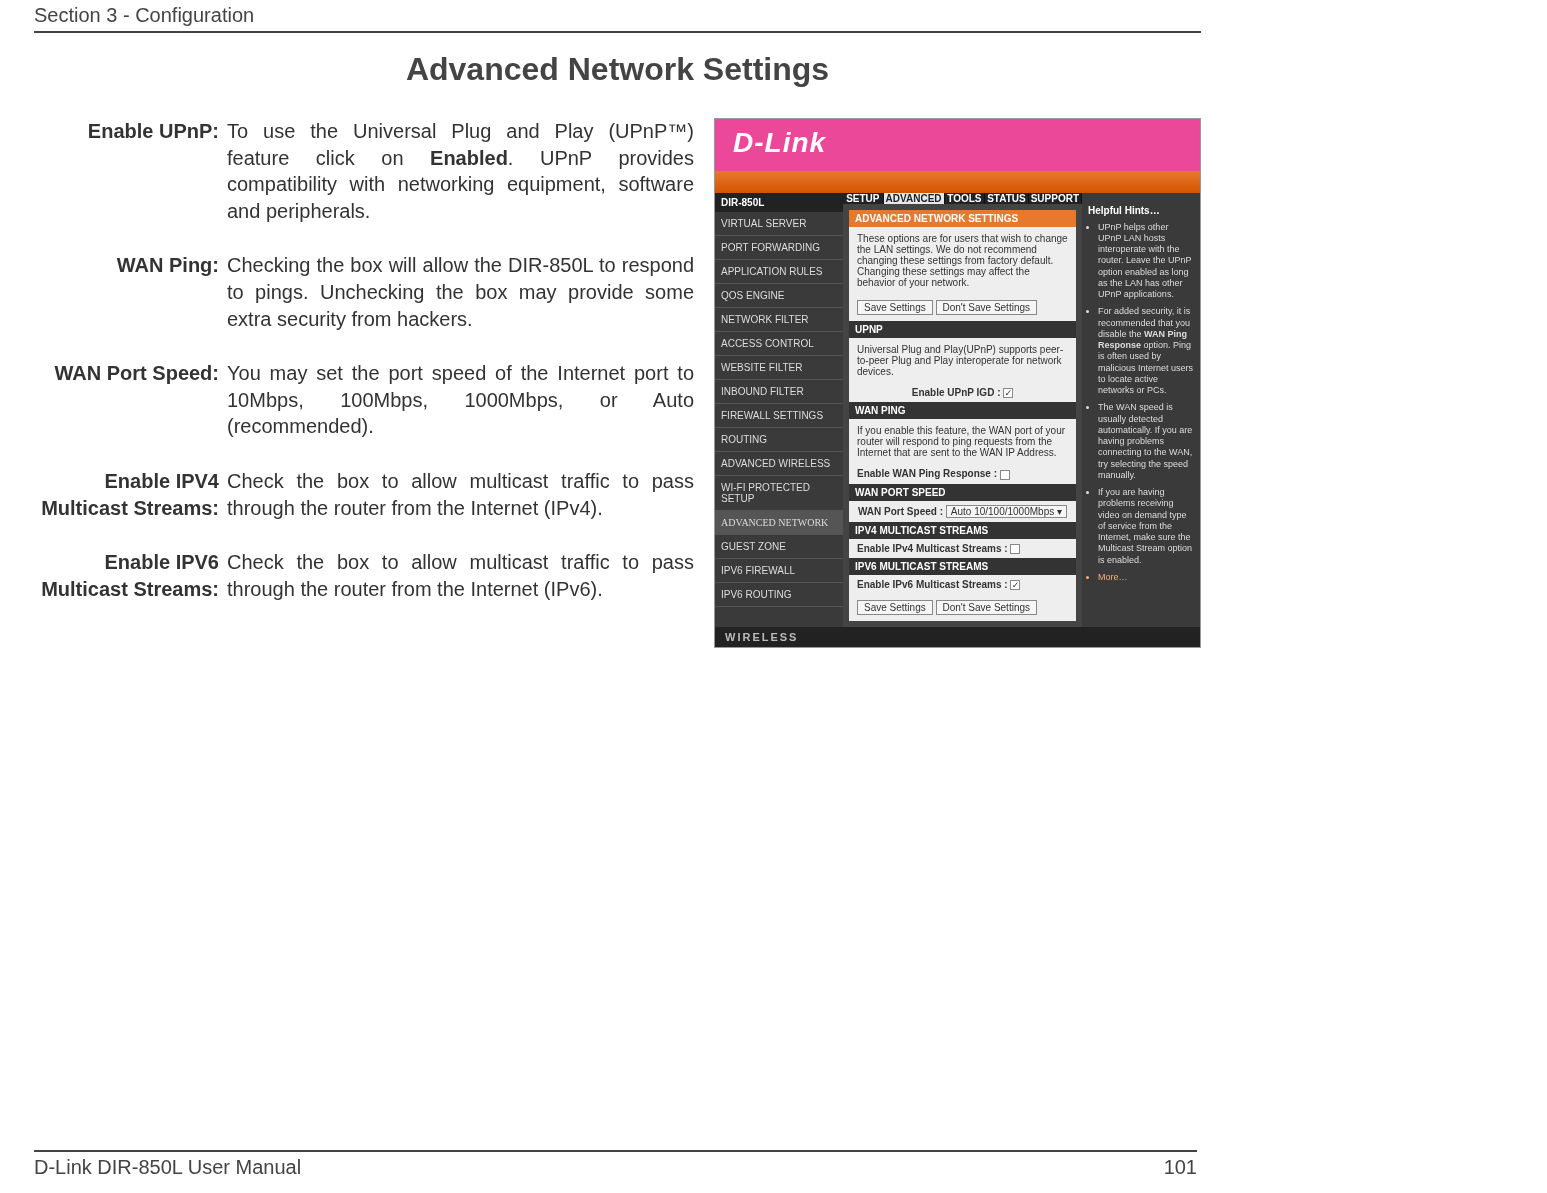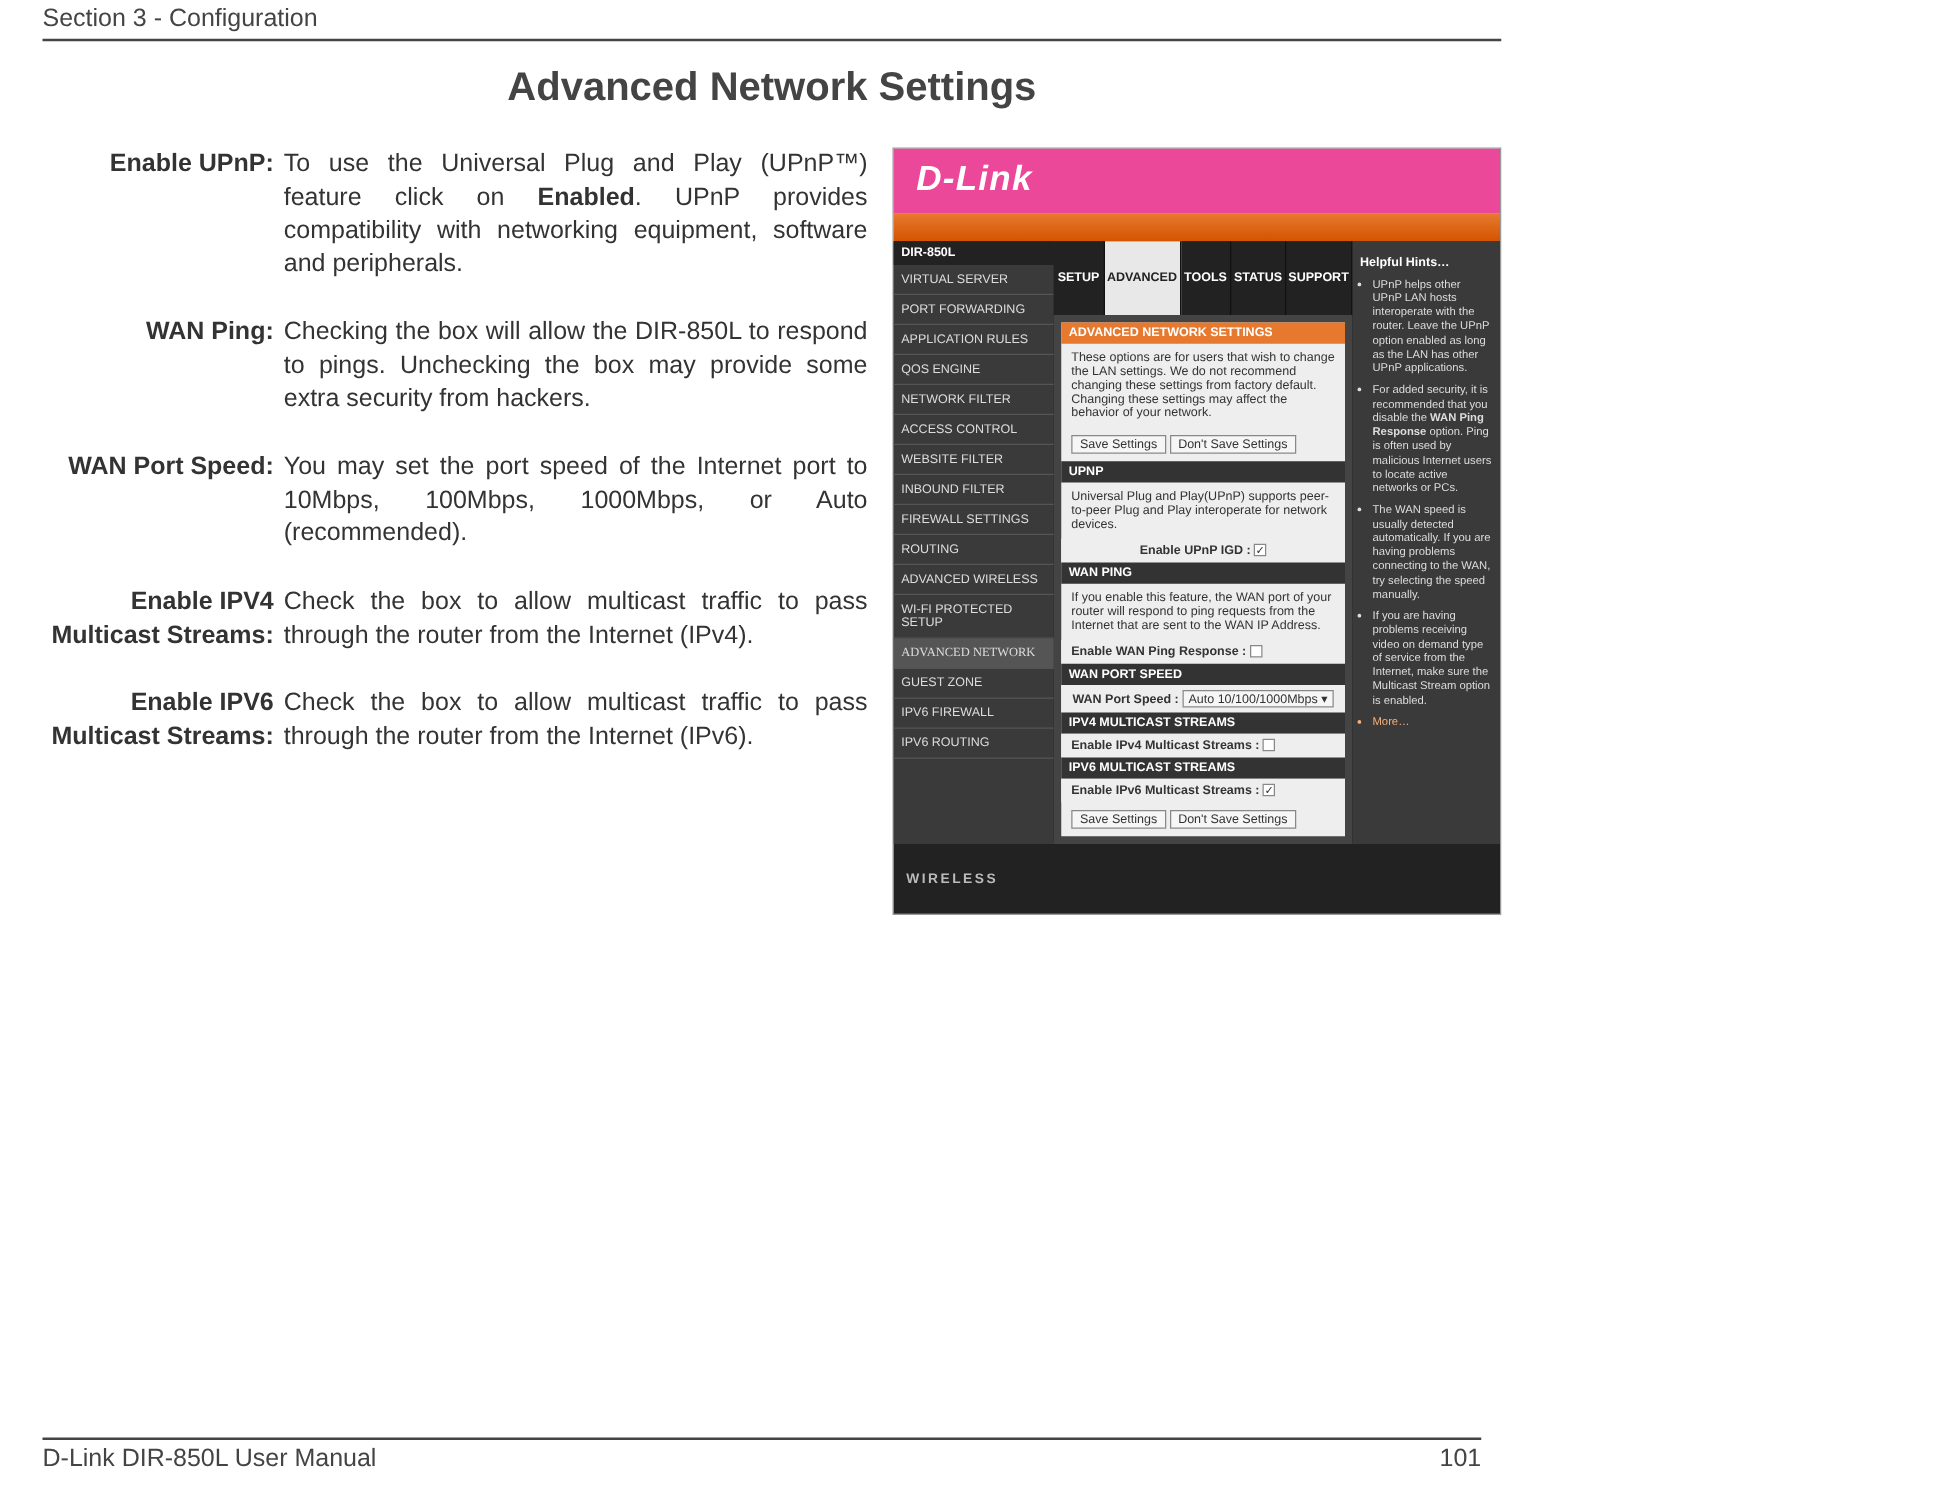--- a/index.html
+++ b/index.html
@@ -58,21 +58,21 @@
     text-align: justify;
   }
   .figure {
     flex: 1;
     margin-left: 20px;
     border: 1px solid #999;
   }
   .footer {
     position: absolute;
     left: 34px;
-    right: 50px;
+    right: 38px;
     bottom: 14px;
   }
   .rule-btm {
     border-top: 2px solid #444;
     margin-bottom: 4px;
   }
   .foot-row {
     display: flex;
     justify-content: space-between;
     font-size: 20px;
@@ -125,21 +125,21 @@
   .fig-tabs {
     display: flex;
     background: #222;
   }
   .fig-tabs .tab {
     flex: 1;
     text-align: center;
     color: #fff;
     font-size: 10px;
     font-weight: 700;
-    padding: 24px 2px;
+    padding: 0 2px;
     border-right: 1px solid #111;
   }
   .fig-tabs .tab.active {
     background: #e8e8e8;
     color: #222;
   }
   .fig-panel {
     background: #eee;
     margin: 6px;
     font-size: 10px;
@@ -189,21 +189,21 @@
   .fig-right .hh { font-weight: 700; color: #fff; margin-bottom: 4px; font-size: 10px; }
   .fig-right ul { margin: 0; padding-left: 10px; }
   .fig-right li { margin-bottom: 6px; }
   .fig-right .more { color: #f7b07a; }
   .fig-wireless {
     background: #222;
     color: #bbb;
     font-size: 11px;
     font-weight: 700;
     letter-spacing: 2px;
-    padding: 22px 10px;
+    padding: 4px 10px;
   }
   .kv-row { padding: 4px 8px; background: #eee; font-size: 10px; }
   .kv-row b { font-weight: 700; }
 </style>
 </head>
 <body>
 
 <div class="page">
 
   <div class="section-head">Section 3 - Configuration</div>

